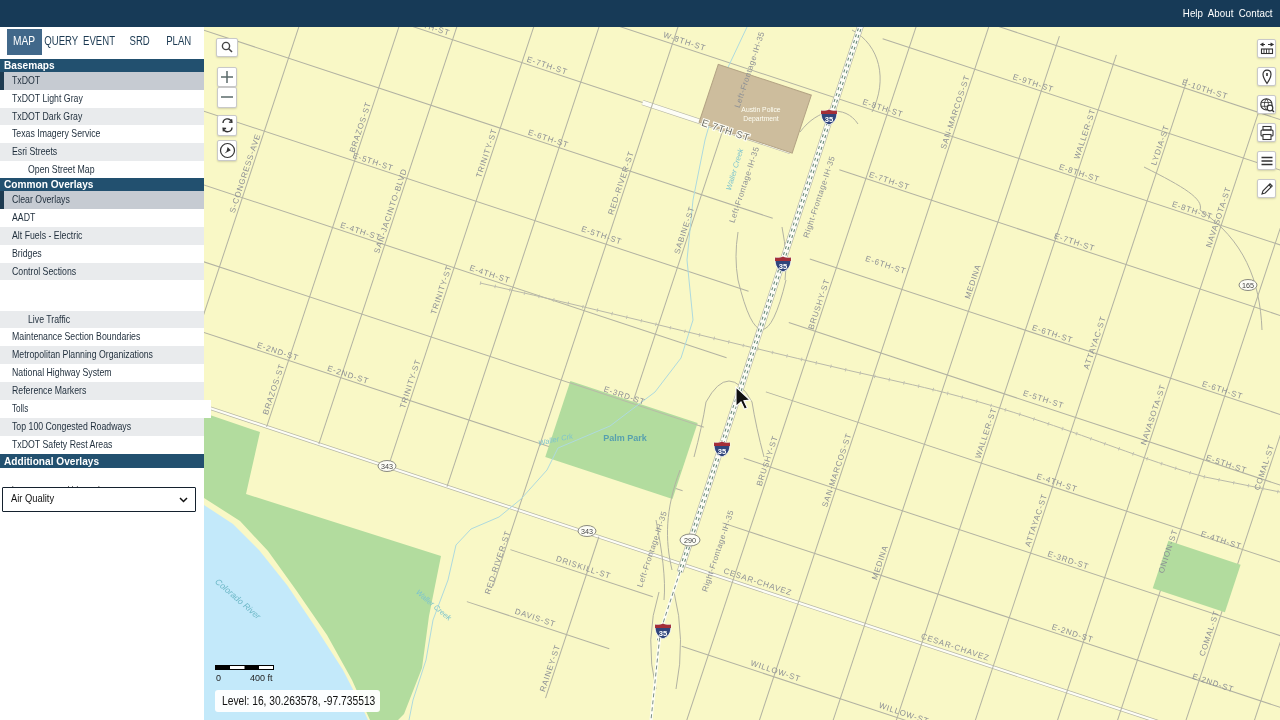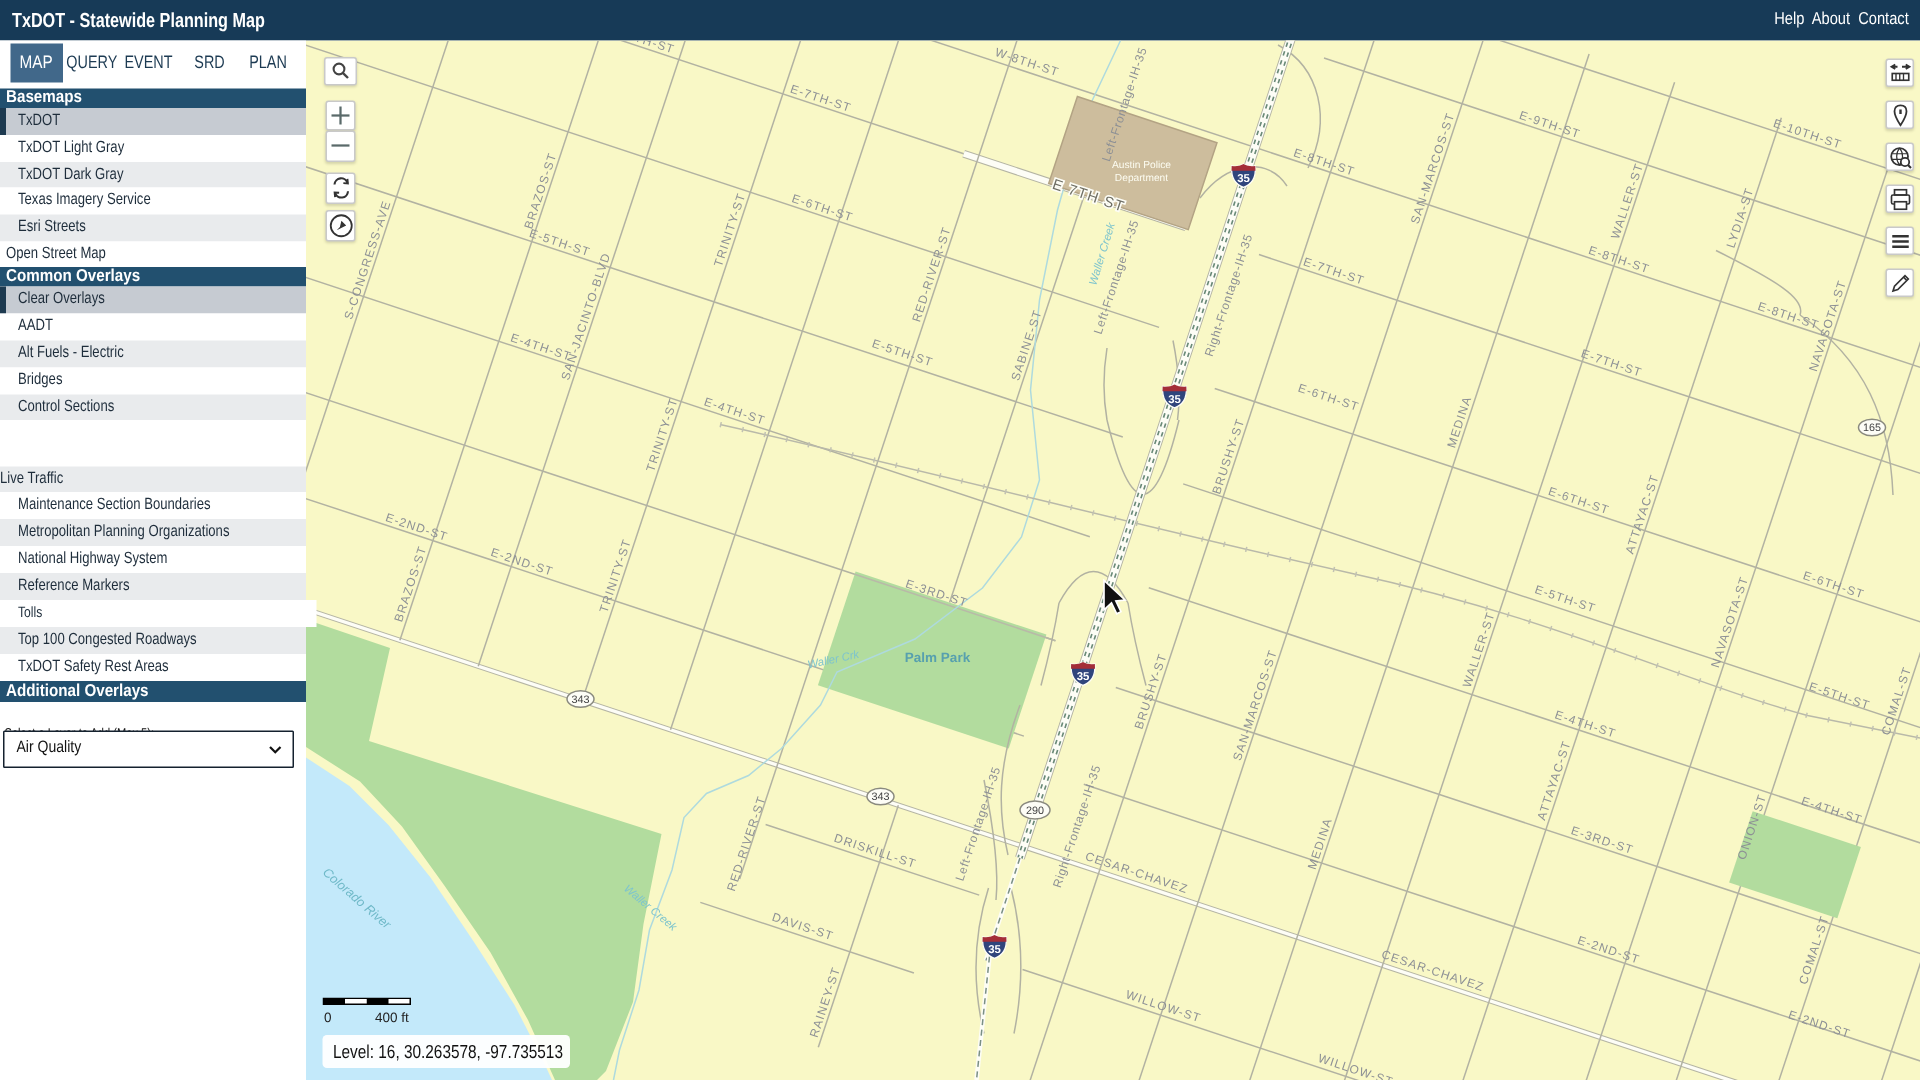--- a/index.html
+++ b/index.html
@@ -1,19 +1,18 @@
 <!DOCTYPE html>
 <html><head><meta charset="utf-8">
 <style>
 html,body{margin:0;padding:0;width:1280px;height:720px;overflow:hidden;font-family:"Liberation Sans",sans-serif;background:#fff}
 *{box-sizing:border-box}
 </style></head>
 <body>
 <div style="position:absolute;left:0;top:0;width:1280px;height:27px;background:#173a57">
-<div style="position:absolute;left:8px;top:0;line-height:27px;color:#fff;font-size:13.5px;font-weight:bold"><span style="display:inline-block;transform:scaleX(0.8);transform-origin:0 50%">TxDOT - Statewide Planning Map</span></div>
 <div style="position:absolute;right:8px;top:0;line-height:27px;color:#fff;font-size:11.5px"><span style="display:inline-block;transform:scaleX(0.85);transform-origin:100% 50%">Help&nbsp; About&nbsp; Contact</span></div>
 </div>
 <svg width="1076" height="693" viewBox="0 0 1076 693" style="position:absolute;left:204px;top:27px">
 <rect x="0" y="0" width="1076" height="693" fill="#f9f8c6"></rect>
 <g transform="rotate(18.3)" fill="none">
 <line x1="-350" y1="-131" x2="1300" y2="-131" stroke="#b2b2a2" stroke-width="1"></line>
 <line x1="440" y1="-66" x2="596" y2="-66" stroke="#b5b5a4" stroke-width="5.4"></line>
 <line x1="440" y1="-66" x2="596" y2="-66" stroke="#fdfdf6" stroke-width="4"></line>
 <line x1="-350" y1="-66" x2="440" y2="-66" stroke="#b2b2a2" stroke-width="1"></line>
 <line x1="648" y1="-64" x2="1300" y2="-64" stroke="#b2b2a2" stroke-width="1"></line>
@@ -213,28 +212,28 @@
 <div style="position:absolute;left:36px;top:2.3px;width:50px;height:25.3px;color:#1c3a52;font-size:12px;text-align:center;line-height:25.3px"><span style="display:inline-block;transform:scaleX(0.8);transform-origin:50% 50%">QUERY</span></div>
 <div style="position:absolute;left:74px;top:2.3px;width:50px;height:25.3px;color:#1c3a52;font-size:12px;text-align:center;line-height:25.3px"><span style="display:inline-block;transform:scaleX(0.8);transform-origin:50% 50%">EVENT</span></div>
 <div style="position:absolute;left:115px;top:2.3px;width:50px;height:25.3px;color:#1c3a52;font-size:12px;text-align:center;line-height:25.3px"><span style="display:inline-block;transform:scaleX(0.8);transform-origin:50% 50%">SRD</span></div>
 <div style="position:absolute;left:154px;top:2.3px;width:50px;height:25.3px;color:#1c3a52;font-size:12px;text-align:center;line-height:25.3px"><span style="display:inline-block;transform:scaleX(0.8);transform-origin:50% 50%">PLAN</span></div>
 <div style="position:absolute;left:0;top:32.4px;width:204px;height:12.7px;background:#22506f;color:#fff;font-size:11.5px;font-weight:bold;line-height:12.7px;padding-left:4px;box-sizing:border-box"><span style="display:inline-block;transform:scaleX(0.88);transform-origin:0 50%">Basemaps</span></div>
 <div style="position:absolute;left:0;top:45.099999999999994px;width:204px;height:17.7px;background:#c6cbd2;border-left:4.5px solid #1d3a50;color:#1e2d3b;font-size:10.8px;line-height:17.7px;padding-left:8px;box-sizing:border-box"><span style="display:inline-block;transform:scaleX(0.81);transform-origin:0 50%">TxDOT</span></div>
 <div style="position:absolute;left:0;top:62.8px;width:204px;height:17.7px;background:#fff;color:#1e2d3b;font-size:10.8px;line-height:17.7px;padding-left:12px;box-sizing:border-box"><span style="display:inline-block;transform:scaleX(0.81);transform-origin:0 50%">TxDOT Light Gray</span></div>
 <div style="position:absolute;left:0;top:80.5px;width:204px;height:17.7px;background:#e9ebed;color:#1e2d3b;font-size:10.8px;line-height:17.7px;padding-left:12px;box-sizing:border-box"><span style="display:inline-block;transform:scaleX(0.81);transform-origin:0 50%">TxDOT Dark Gray</span></div>
 <div style="position:absolute;left:0;top:98.19999999999999px;width:204px;height:17.7px;background:#fff;color:#1e2d3b;font-size:10.8px;line-height:17.7px;padding-left:12px;box-sizing:border-box"><span style="display:inline-block;transform:scaleX(0.81);transform-origin:0 50%">Texas Imagery Service</span></div>
 <div style="position:absolute;left:0;top:115.89999999999998px;width:204px;height:17.7px;background:#e9ebed;color:#1e2d3b;font-size:10.8px;line-height:17.7px;padding-left:12px;box-sizing:border-box"><span style="display:inline-block;transform:scaleX(0.81);transform-origin:0 50%">Esri Streets</span></div>
-<div style="position:absolute;left:0;top:133.6px;width:204px;height:17.7px;background:#fff;color:#1e2d3b;font-size:10.8px;line-height:17.7px;padding-left:4px;box-sizing:border-box"><span style="display:inline-block;transform:scaleX(0.81);transform-origin:0 50%">Open Street Map</span></div>
+<div style="position:absolute;left:0;top:133.6px;width:204px;height:17.7px;background:#fff;color:#1e2d3b;font-size:10.8px;line-height:17.7px;padding-left:28px;box-sizing:border-box"><span style="display:inline-block;transform:scaleX(0.81);transform-origin:0 50%">Open Street Map</span></div>
 <div style="position:absolute;left:0;top:151.3px;width:204px;height:12.7px;background:#22506f;color:#fff;font-size:11.5px;font-weight:bold;line-height:12.7px;padding-left:4px;box-sizing:border-box"><span style="display:inline-block;transform:scaleX(0.88);transform-origin:0 50%">Common Overlays</span></div>
 <div style="position:absolute;left:0;top:164.0px;width:204px;height:17.9px;background:#c6cbd2;border-left:4.5px solid #1d3a50;color:#1e2d3b;font-size:10.8px;line-height:17.9px;padding-left:8px;box-sizing:border-box"><span style="display:inline-block;transform:scaleX(0.81);transform-origin:0 50%">Clear Overlays</span></div>
 <div style="position:absolute;left:0;top:181.9px;width:204px;height:17.9px;background:#fff;color:#1e2d3b;font-size:10.8px;line-height:17.9px;padding-left:12px;box-sizing:border-box"><span style="display:inline-block;transform:scaleX(0.81);transform-origin:0 50%">AADT</span></div>
 <div style="position:absolute;left:0;top:199.8px;width:204px;height:17.9px;background:#e9ebed;color:#1e2d3b;font-size:10.8px;line-height:17.9px;padding-left:12px;box-sizing:border-box"><span style="display:inline-block;transform:scaleX(0.81);transform-origin:0 50%">Alt Fuels - Electric</span></div>
 <div style="position:absolute;left:0;top:217.70000000000002px;width:204px;height:17.9px;background:#fff;color:#1e2d3b;font-size:10.8px;line-height:17.9px;padding-left:12px;box-sizing:border-box"><span style="display:inline-block;transform:scaleX(0.81);transform-origin:0 50%">Bridges</span></div>
 <div style="position:absolute;left:0;top:235.60000000000002px;width:204px;height:17.9px;background:#e9ebed;color:#1e2d3b;font-size:10.8px;line-height:17.9px;padding-left:12px;box-sizing:border-box"><span style="display:inline-block;transform:scaleX(0.81);transform-origin:0 50%">Control Sections</span></div>
-<div style="position:absolute;left:0;top:283.5px;width:204px;height:17.9px;background:#e9ebed;color:#1e2d3b;font-size:10.8px;line-height:17.9px;padding-left:0;box-sizing:border-box"><span style="display:inline-block;transform:scaleX(0.81);transform-origin:0 50%">Live Traffic</span></div>
+<div style="position:absolute;left:0;top:283.5px;width:204px;height:17.9px;background:#e9ebed;color:#1e2d3b;font-size:10.8px;line-height:17.9px;padding-left:28px;box-sizing:border-box"><span style="display:inline-block;transform:scaleX(0.81);transform-origin:0 50%">Live Traffic</span></div>
 <div style="position:absolute;left:0;top:301.4px;width:204px;height:17.9px;background:#fff;color:#1e2d3b;font-size:10.8px;line-height:17.9px;padding-left:12px;box-sizing:border-box"><span style="display:inline-block;transform:scaleX(0.81);transform-origin:0 50%">Maintenance Section Boundaries</span></div>
 <div style="position:absolute;left:0;top:319.29999999999995px;width:204px;height:17.9px;background:#e9ebed;color:#1e2d3b;font-size:10.8px;line-height:17.9px;padding-left:12px;box-sizing:border-box"><span style="display:inline-block;transform:scaleX(0.81);transform-origin:0 50%">Metropolitan Planning Organizations</span></div>
 <div style="position:absolute;left:0;top:337.19999999999993px;width:204px;height:17.9px;background:#fff;color:#1e2d3b;font-size:10.8px;line-height:17.9px;padding-left:12px;box-sizing:border-box"><span style="display:inline-block;transform:scaleX(0.81);transform-origin:0 50%">National Highway System</span></div>
 <div style="position:absolute;left:0;top:355.0999999999999px;width:204px;height:17.9px;background:#e9ebed;color:#1e2d3b;font-size:10.8px;line-height:17.9px;padding-left:12px;box-sizing:border-box"><span style="display:inline-block;transform:scaleX(0.81);transform-origin:0 50%">Reference Markers</span></div>
 <div style="position:absolute;left:0;top:372.9999999999999px;width:211px;height:17.9px;background:#fff;color:#1e2d3b;font-size:10px;line-height:17.9px;padding-left:12px;box-sizing:border-box"><span style="display:inline-block;transform:scaleX(0.81);transform-origin:0 50%">Tolls</span></div>
 <div style="position:absolute;left:0;top:390.89999999999986px;width:204px;height:17.9px;background:#e9ebed;color:#1e2d3b;font-size:10.8px;line-height:17.9px;padding-left:12px;box-sizing:border-box"><span style="display:inline-block;transform:scaleX(0.81);transform-origin:0 50%">Top 100 Congested Roadways</span></div>
 <div style="position:absolute;left:0;top:408.79999999999984px;width:204px;height:17.9px;background:#fff;color:#1e2d3b;font-size:10.8px;line-height:17.9px;padding-left:12px;box-sizing:border-box"><span style="display:inline-block;transform:scaleX(0.81);transform-origin:0 50%">TxDOT Safety Rest Areas</span></div>
 <div style="position:absolute;left:0;top:426.9px;width:204px;height:14.5px;background:#22506f;color:#fff;font-size:11.5px;font-weight:bold;line-height:14.5px;padding-left:4px;box-sizing:border-box"><span style="display:inline-block;transform:scaleX(0.88);transform-origin:0 50%">Additional Overlays</span></div>
 <div style="position:absolute;left:3px;top:457px;font-size:9.5px;color:#111;font-weight:normal"><span style="display:inline-block;transform:scaleX(0.78);transform-origin:0 50%">Select a Layer to Add (Max 5):</span></div>
 <div style="position:absolute;left:2px;top:460px;width:194px;height:24.5px;border:1.3px solid #14212e;border-radius:1px;box-sizing:border-box;background:#fff">

